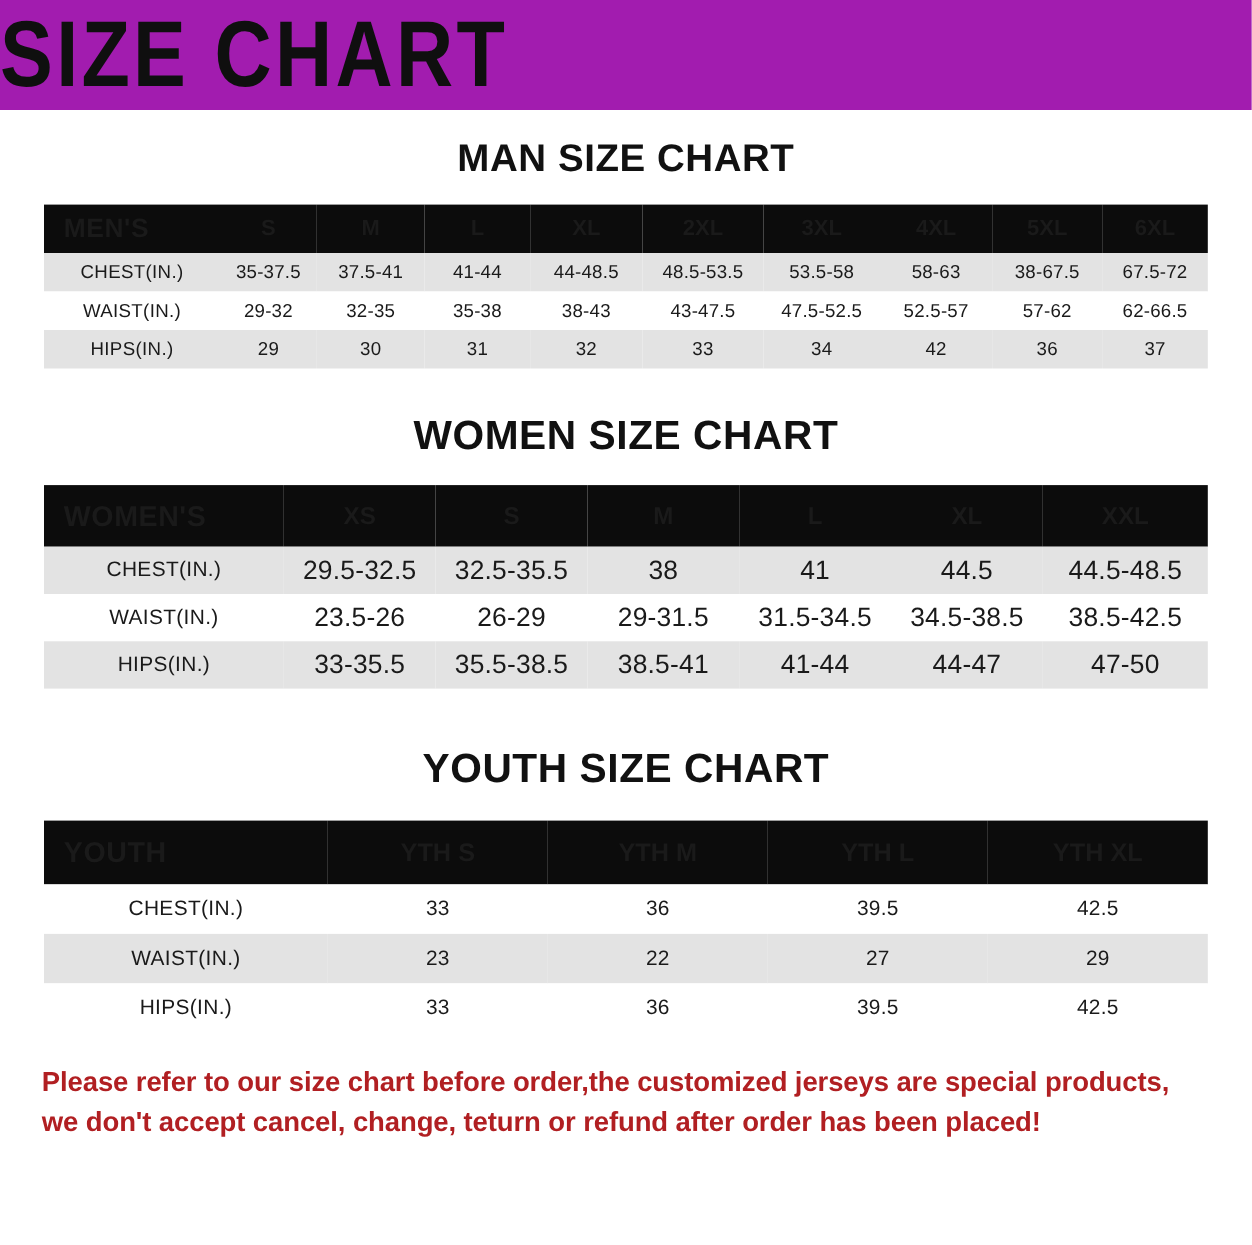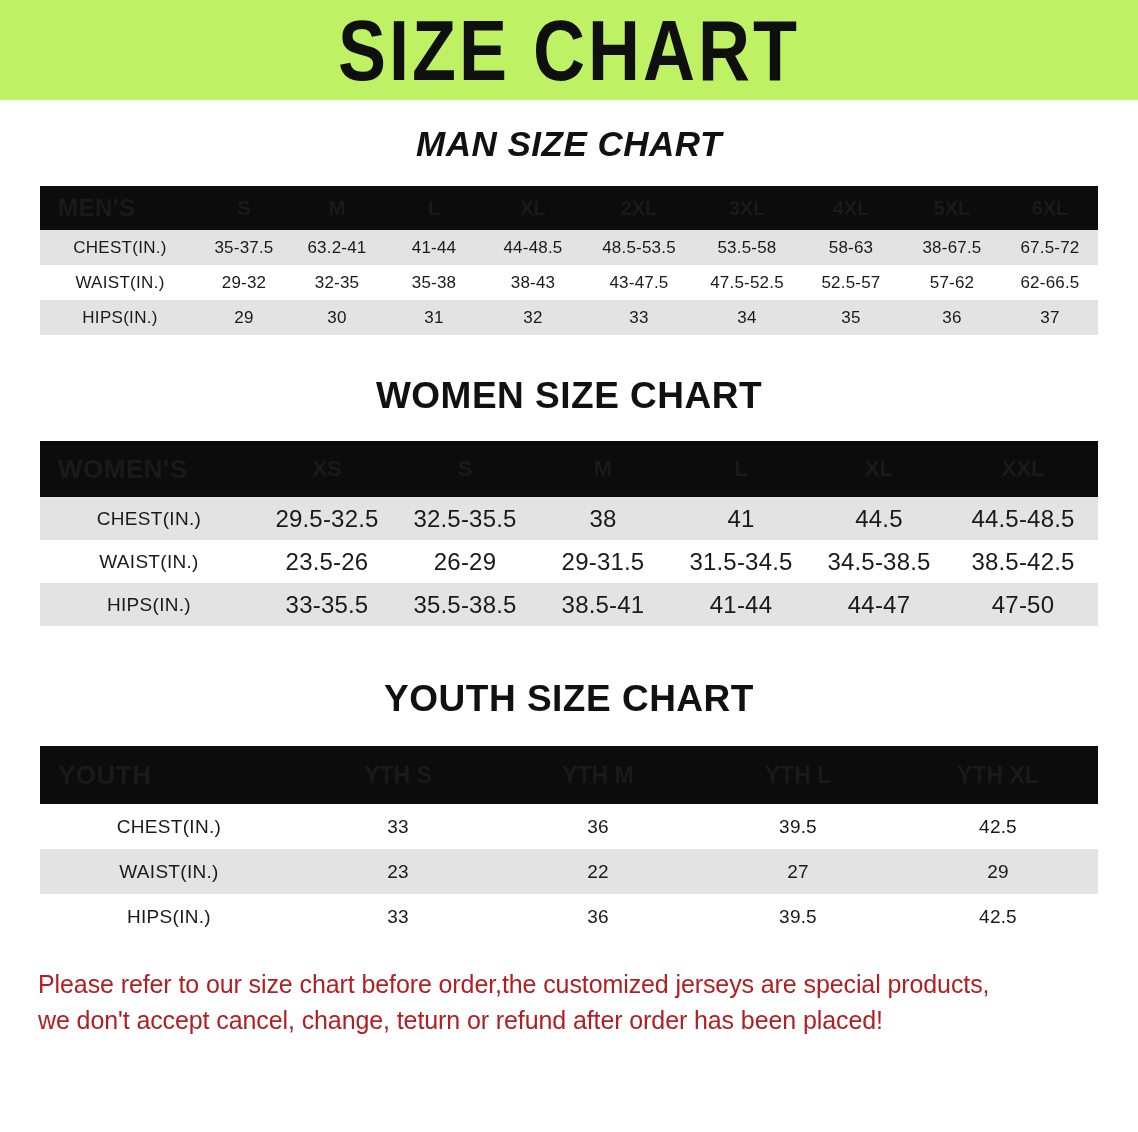--- a/index.html
+++ b/index.html
@@ -17,24 +17,24 @@
     position: relative;
     width: 1138px;
     height: 1132px;
     background: #ffffff;
   }
 
   
   .banner {
     width: 100%;
     height: 100px;
-    background: #bef264;
+    background: #a21caf;
     display: flex;
     align-items: center;
-    justify-content: center;
+    justify-content: flex-start;
     overflow: hidden;
   }
   .banner-title {
     font-family: "Liberation Sans", sans-serif;
     font-weight: bold;
     font-size: 72px;
     letter-spacing: 3px;
     color: #0f0f0f;
     line-height: 1;
     transform: scaleY(1.18);
@@ -43,21 +43,21 @@
   
   .section-title {
     text-align: center;
     font-family: "Liberation Sans", sans-serif;
     font-weight: bold;
     font-size: 35px;
     letter-spacing: 0.5px;
     color: #111;
     margin: 0;
   }
-  .title-man   { margin-top: 24px; margin-bottom: 22px; font-style: italic; }
+  .title-man   { margin-top: 24px; margin-bottom: 22px; }
   .title-women { margin-top: 40px; margin-bottom: 24px; font-size: 37px; }
   .title-youth { margin-top: 52px; margin-bottom: 26px; font-size: 37px; }
 
   
   .table-wrap {
     margin: 0 40px;
   }
   table.size-table {
     width: 1058px;
     border-collapse: collapse;
@@ -117,20 +117,21 @@
 
   
   .footer-note {
     margin: 28px 38px 0 38px;
     color: #b11f22;
     font-family: "Liberation Sans", sans-serif;
     font-size: 25px;
     line-height: 1.42;
     text-align: left;
     letter-spacing: -0.1px;
+    font-weight: bold;
   }
   .footer-note .line { display: block; }
 </style>
 </head>
 <body>
 
 <div class="page">
 
   <div class="banner">
     <div class="banner-title">SIZE CHART</div>
@@ -160,21 +161,21 @@
           <td>XL</td>
           <td>2XL</td>
           <td>3XL</td>
           <td>4XL</td>
           <td>5XL</td>
           <td>6XL</td>
         </tr>
         <tr class="body-row row-light">
           <td class="label-cell-body">CHEST(IN.)</td>
           <td>35-37.5</td>
-          <td>63.2-41</td>
+          <td>37.5-41</td>
           <td>41-44</td>
           <td>44-48.5</td>
           <td>48.5-53.5</td>
           <td>53.5-58</td>
           <td>58-63</td>
           <td>38-67.5</td>
           <td>67.5-72</td>
         </tr>
         <tr class="body-row row-white">
           <td class="label-cell-body">WAIST(IN.)</td>
@@ -189,21 +190,21 @@
           <td>62-66.5</td>
         </tr>
         <tr class="body-row row-light">
           <td class="label-cell-body">HIPS(IN.)</td>
           <td>29</td>
           <td>30</td>
           <td>31</td>
           <td>32</td>
           <td>33</td>
           <td>34</td>
-          <td>35</td>
+          <td>42</td>
           <td>36</td>
           <td>37</td>
         </tr>
       </tbody>
     </table>
   </div>
 
   <h2 class="section-title title-women">WOMEN SIZE CHART</h2>
   <div class="table-wrap">
     <table class="size-table women-table">

